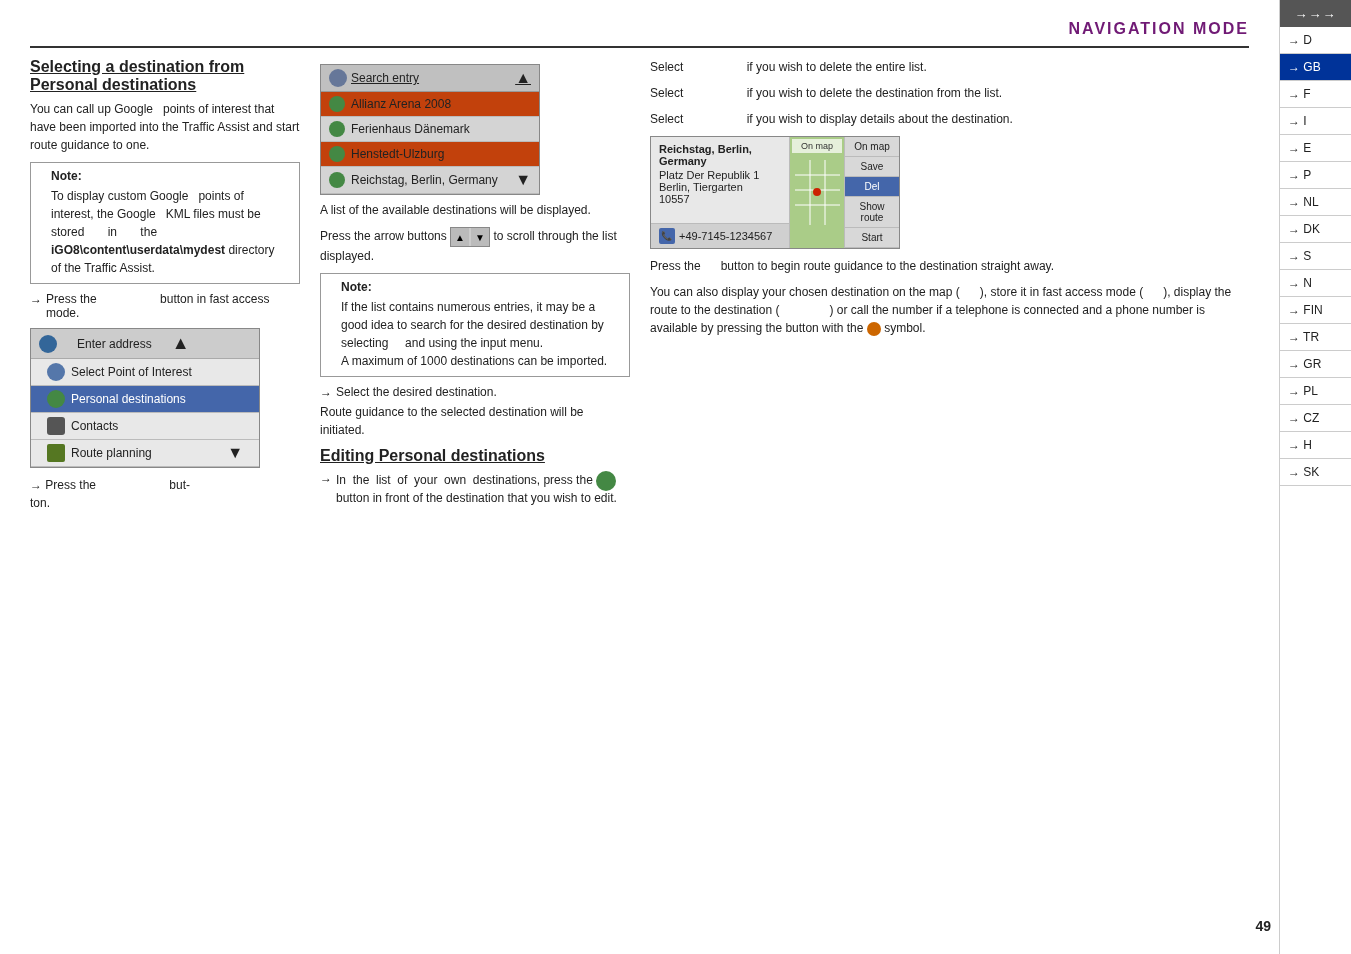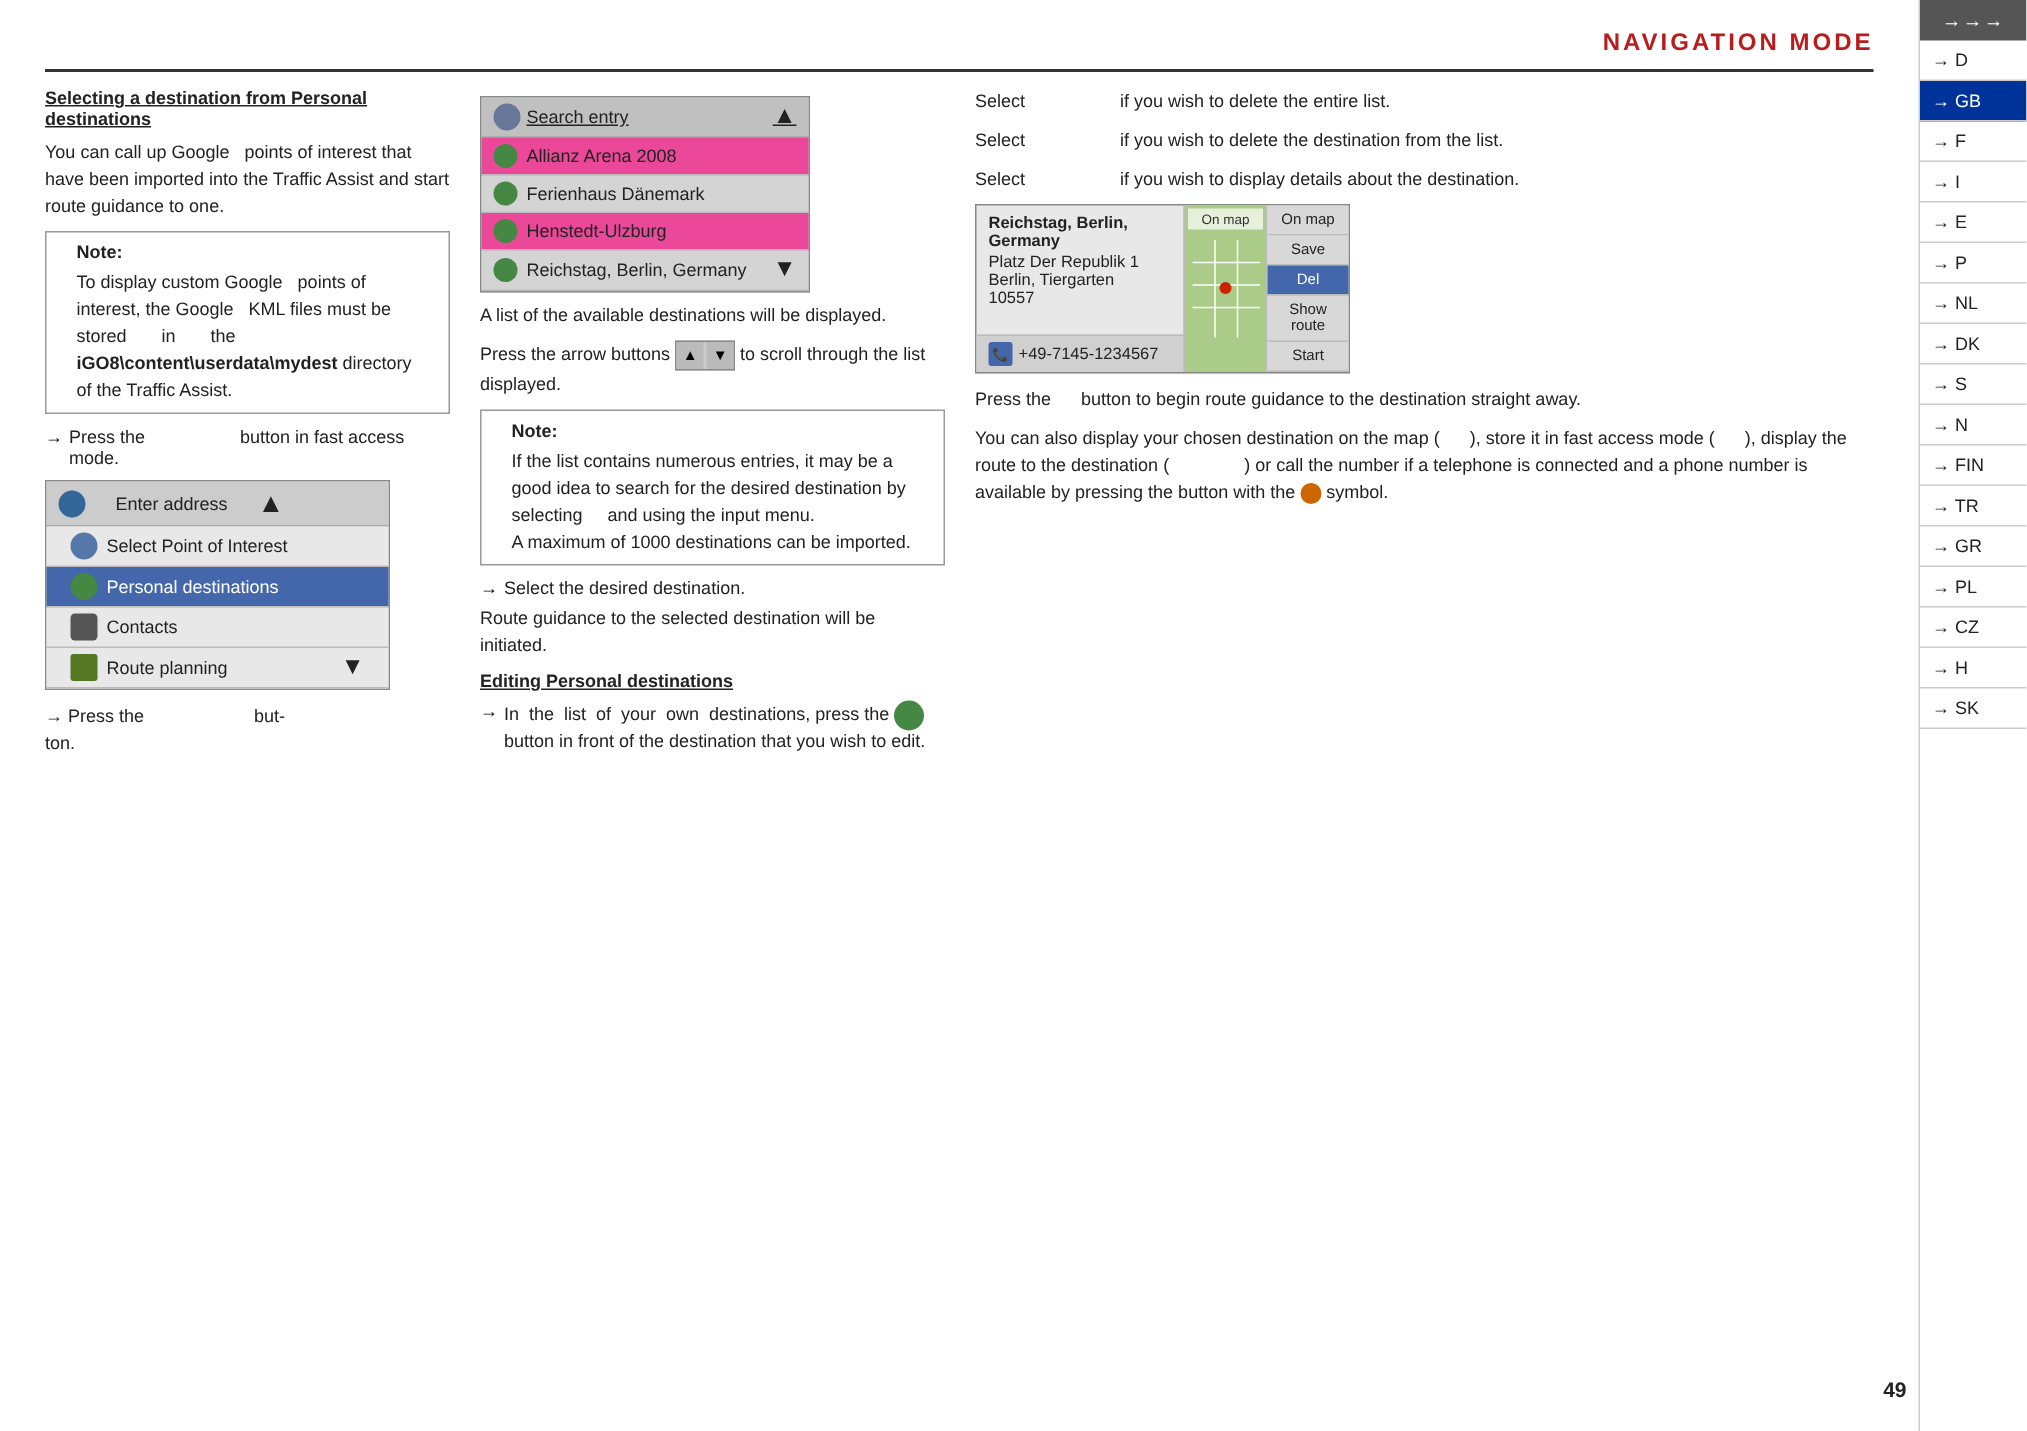--- a/index.html
+++ b/index.html
@@ -66,21 +66,21 @@
       align-items: center;
       margin-bottom: 10px;
       padding-bottom: 8px;
       border-bottom: 2px solid #333;
     }
 
     .nav-mode-title {
       font-size: 16px;
       font-weight: bold;
       letter-spacing: 2px;
-      color: #b91c1c;
+      color: #701a75;
       text-transform: uppercase;
     }
 
     
     .columns {
       display: flex;
       gap: 20px;
       flex: 1;
     }
 
@@ -94,21 +94,21 @@
       flex-shrink: 0;
     }
 
     .col-right {
       flex: 1;
     }
 
     
     .section-heading {
       font-weight: bold;
-      font-size: 12px;
+      font-size: 16px;
       margin-bottom: 6px;
       text-decoration: underline;
     }
 
     p {
       font-size: 12px;
       line-height: 1.5;
       margin-bottom: 8px;
     }
 
@@ -201,21 +201,21 @@
       border-bottom: 1px solid #999;
       text-decoration: underline;
     }
 
     .search-list .search-item {
       padding: 4px 8px;
       border-bottom: 1px solid #bbb;
       display: flex;
       align-items: center;
       gap: 6px;
-      background: #ec4899;
+      background: #c2410c;
     }
 
     .search-list .search-item.alt {
       background: #d4d4d4;
     }
 
     
     .dest-detail {
       border: 1px solid #888;
       background: #e8e8e8;

